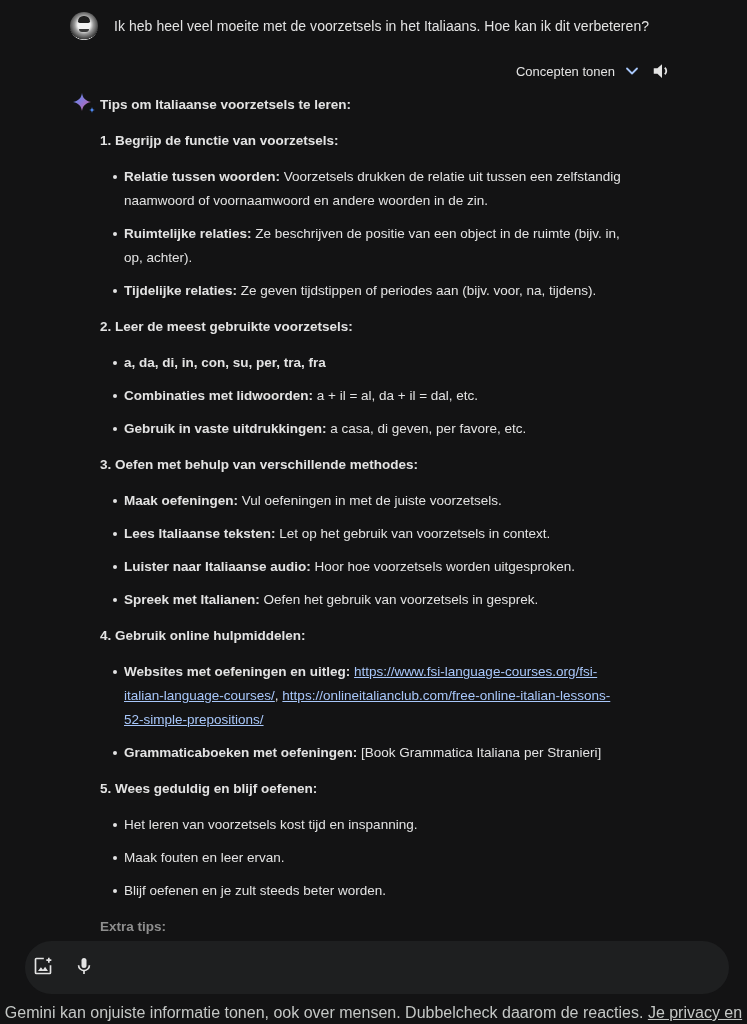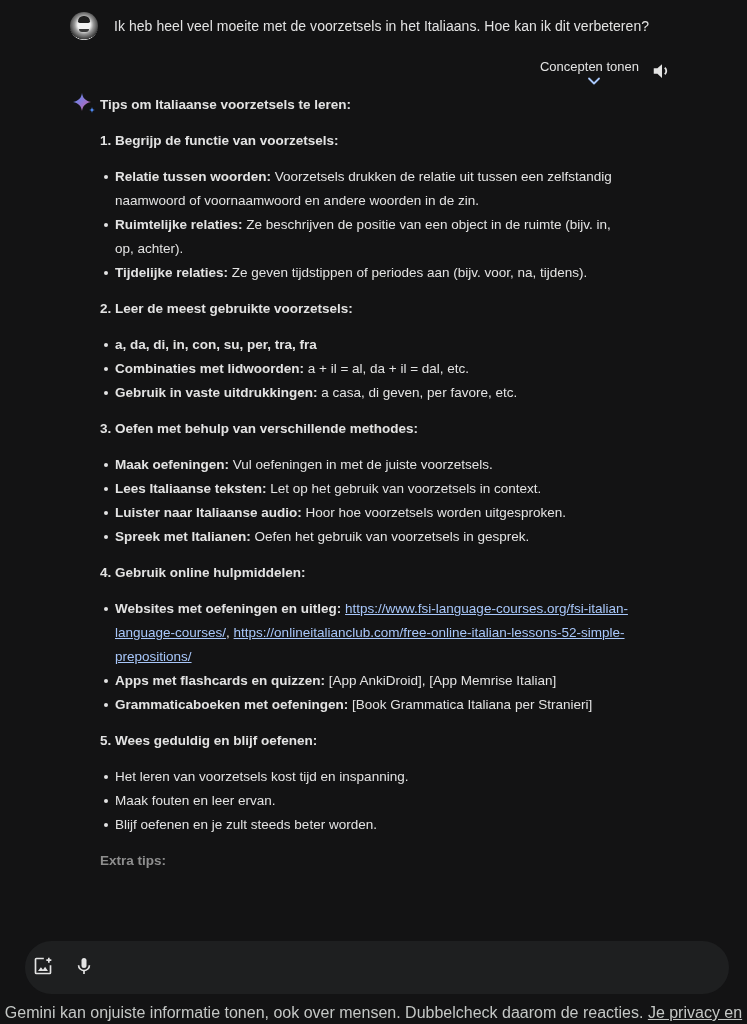--- a/index.html
+++ b/index.html
@@ -33,41 +33,41 @@
     content: ""; position: absolute; left: 9px; top: 17px; width: 10px; height: 3px;
     background: #3a3a3a; border-radius: 0 0 5px 5px;
   }
   .user-text {
     margin-left: 16px; font-size: 14px; color: #e3e3e3; letter-spacing: 0.05px;
   }
 
   
   .drafts-row {
     position: absolute; top: 59px; right: 75px;
-    display: flex; align-items: center; height: 24px; flex-direction: column;
+    display: flex; align-items: center; height: 24px;
   }
   .drafts-label { font-size: 13px; color: #e3e3e3; }
   .drafts-chevron { margin-left: 10px; width: 14px; height: 14px; display: inline-block; }
   .speaker-wrap { position: absolute; top: 60px; left: 651px; width: 22px; height: 22px; }
 
   
   .spark { position: absolute; left: 72px; top: 92px; width: 26px; height: 26px; }
   .response {
     position: absolute; left: 100px; top: 93px; width: 530px;
     font-size: 13.5px; line-height: 24px; color: #e3e3e3;
   }
   .response h3 {
     margin: 0; font-size: 13.5px; font-weight: bold; line-height: 24px; color: #e3e3e3;
   }
   .response h3.first { margin-bottom: 12px; }
   .response ul {
     margin: 12px 0 12px 0; padding: 0 0 0 15px; list-style: none;
   }
   .response li {
-    position: relative; margin: 0; padding: 0;
+    position: relative; margin: 9px; padding: 0;
   }
   .response li::before {
     content: ""; position: absolute; left: -11px; top: 10px;
     width: 4px; height: 4px; border-radius: 50%; background: #e3e3e3;
   }
   .response b { font-weight: bold; color: #e3e3e3; }
   .response a { color: #a8c7fa; text-decoration: underline; }
   .response .section { margin-bottom: 0; }
   .response h3.faded { color: #8e8e8e; }
 
@@ -163,21 +163,20 @@
             <li><b>Maak oefeningen:</b><span> Vul oefeningen in met de juiste voorzetsels.</span></li>
             <li><b>Lees Italiaanse teksten:</b><span> Let op het gebruik van voorzetsels in context.</span></li>
             <li><b>Luister naar Italiaanse audio:</b><span> Hoor hoe voorzetsels worden uitgesproken.</span></li>
             <li><b>Spreek met Italianen:</b><span> Oefen het gebruik van voorzetsels in gesprek.</span></li>
           </ul>
         </div>
         <div class="section">
           <h3>4. Gebruik online hulpmiddelen:</h3>
           <ul>
             <li><b>Websites met oefeningen en uitleg:</b><span> </span><a href="#">https://www.fsi-language-courses.org/fsi-italian-language-courses/</a><span>, </span><a href="#">https://onlineitalianclub.com/free-online-italian-lessons-52-simple-prepositions/</a></li>
-            <li><b>Apps met flashcards en quizzen:</b><span> [App AnkiDroid], [App Memrise Italian]</span></li>
             <li><b>Grammaticaboeken met oefeningen:</b><span> [Book Grammatica Italiana per Stranieri]</span></li>
           </ul>
         </div>
         <div class="section">
           <h3>5. Wees geduldig en blijf oefenen:</h3>
           <ul>
             <li><span>Het leren van voorzetsels kost tijd en inspanning.</span></li>
             <li><span>Maak fouten en leer ervan.</span></li>
             <li><span>Blijf oefenen en je zult steeds beter worden.</span></li>
           </ul>

